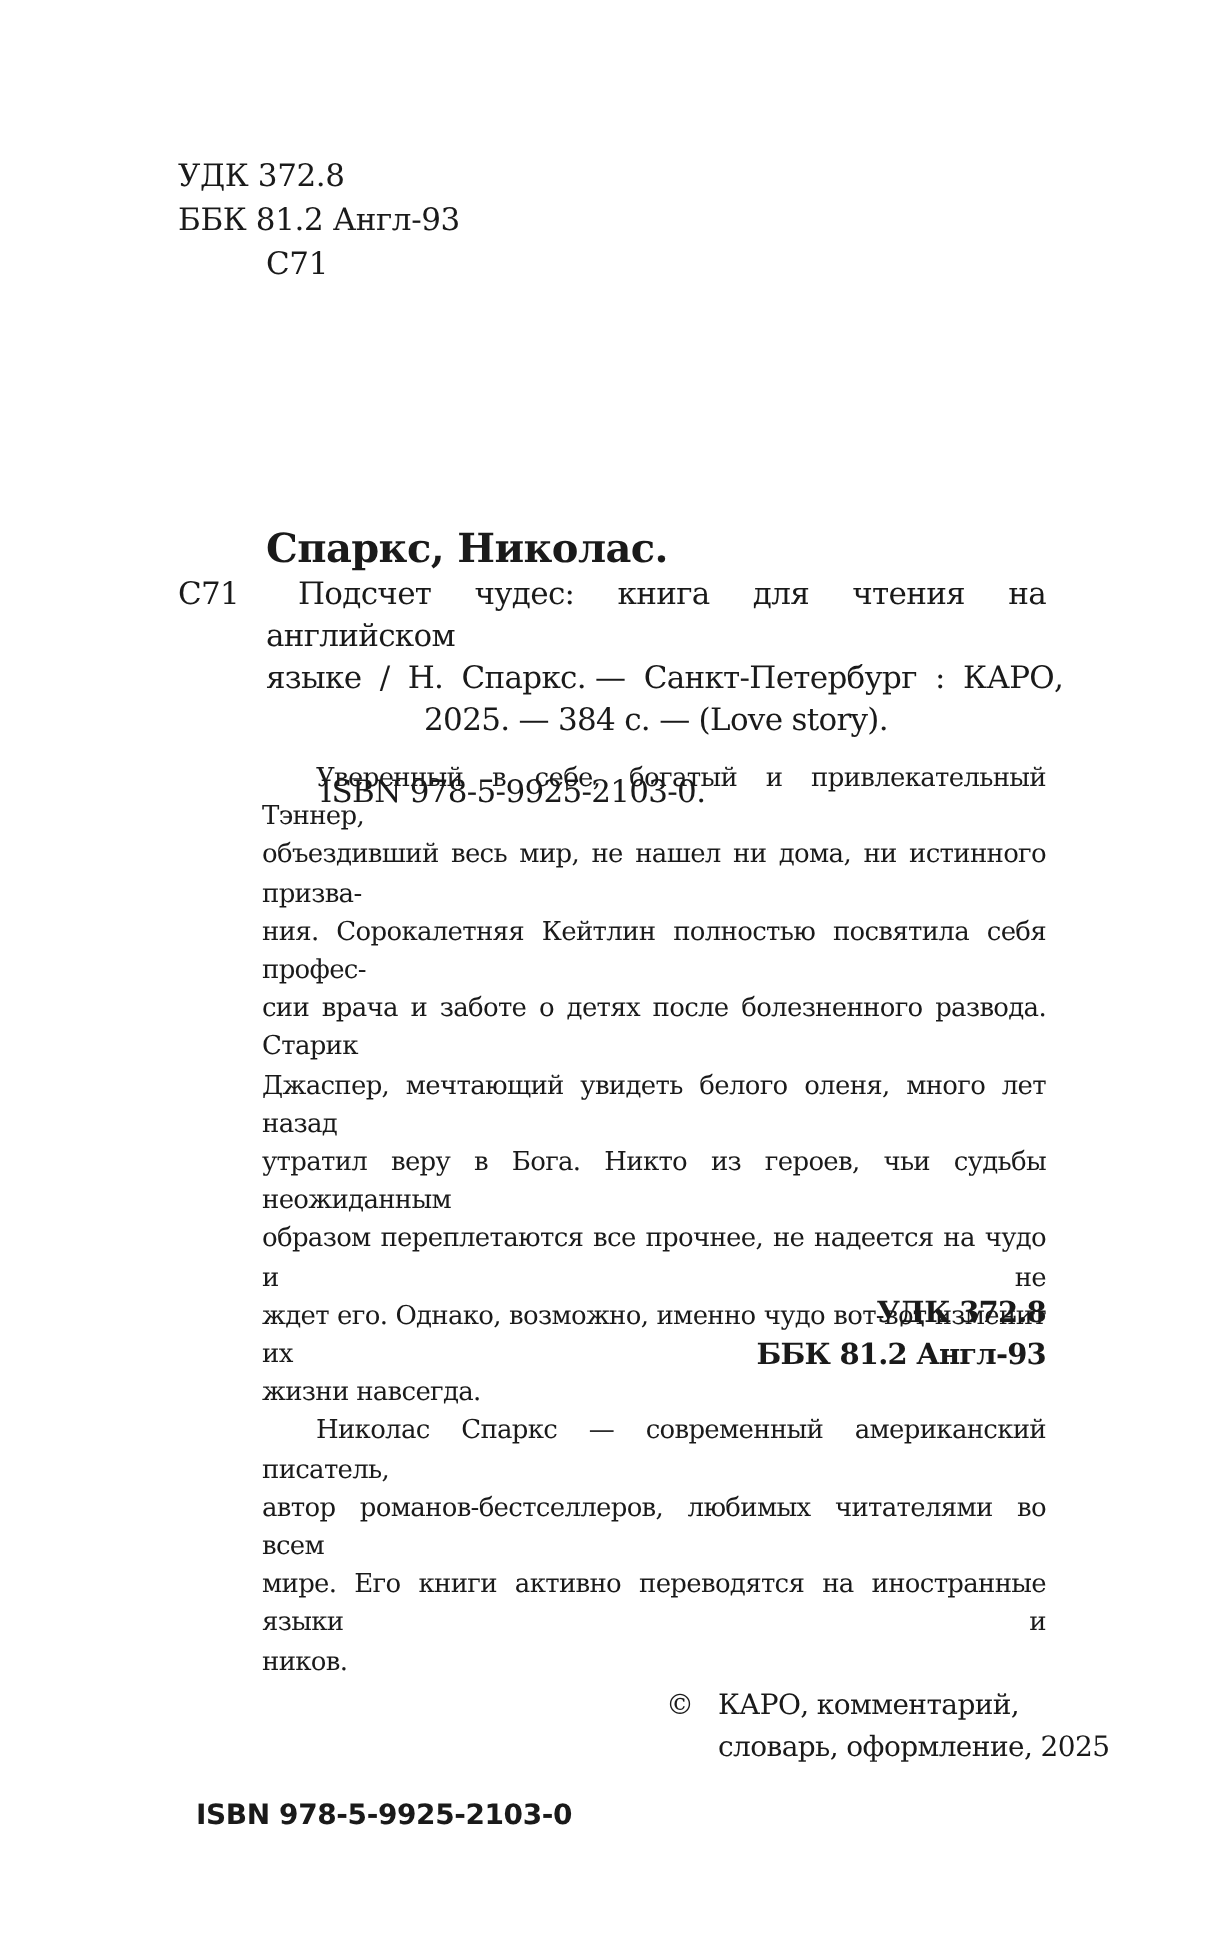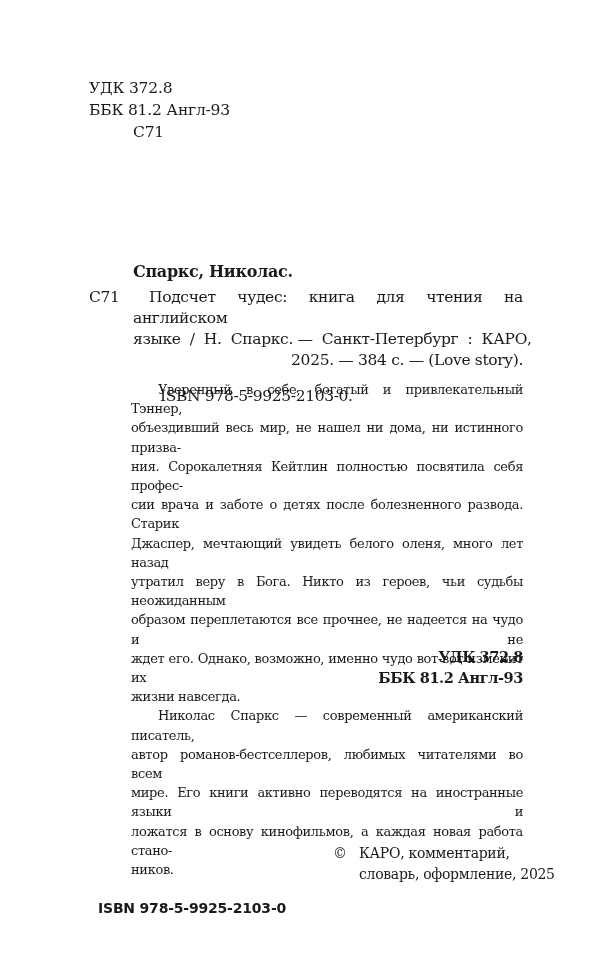--- a/index.html
+++ b/index.html
@@ -22,21 +22,21 @@
       font-family: "DejaVu Serif", "Liberation Serif", serif;
       font-size: 15.5px;
       line-height: 21px;
       letter-spacing: -0.2px;
     }
 
     
     .author {
       font-family: "DejaVu Serif", "Liberation Serif", serif;
       font-weight: bold;
-      font-size: 16px;
+      font-size: 20px;
       letter-spacing: -0.3px;
     }
 
     
     .bib {
       font-family: "DejaVu Serif", "Liberation Serif", serif;
       font-size: 15.5px;
       line-height: 21px;
       letter-spacing: -0.35px;
     }
@@ -48,21 +48,21 @@
       width: 390px;
     }
     .justify-line {
       display: block;
       text-align: justify;
       text-align-last: justify;
       white-space: normal;
     }
     .last-line {
       display: block;
-      text-align: right;
+      text-align: center;
     }
 
     
     .annot {
       left: 131px;
       width: 392px;
       font-family: "DejaVu Serif", "Liberation Serif", serif;
       font-size: 13px;
       line-height: 19.2px;
       letter-spacing: -0.35px;
@@ -136,21 +136,20 @@
     <span class="para-line">Джаспер, мечтающий увидеть белого оленя, много лет назад</span>
     <span class="para-line">утратил веру в Бога. Никто из героев, чьи судьбы неожиданным</span>
     <span class="para-line">образом переплетаются все прочнее, не надеется на чудо и не</span>
     <span class="para-line">ждет его. Однако, возможно, именно чудо вот-вот изменит их</span>
     <span class="para-line end">жизни навсегда.</span>
   </div>
   <div>
     <span class="para-line first">Николас Спаркс — современный американский писатель,</span>
     <span class="para-line">автор романов-бестселлеров, любимых читателями во всем</span>
     <span class="para-line">мире. Его книги активно переводятся на иностранные языки и</span>
-    <span class="para-line">ложатся в основу кинофильмов, а каждая новая работа стано-</span>
     <span class="para-line end">ников.</span>
   </div>
 </div>
 
 <div class="abs cls-bold" style="top:646px;">УДК 372.8</div>
 <div class="abs cls-bold" style="top:667px;">ББК 81.2 Англ-93</div>
 
 <div class="abs isbn-bold" style="left:98px; top:900px;">ISBN 978-5-9925-2103-0</div>
 <div class="abs copyright" style="left:333px; top:843px;">
   <span class="copy-sign">©</span>

